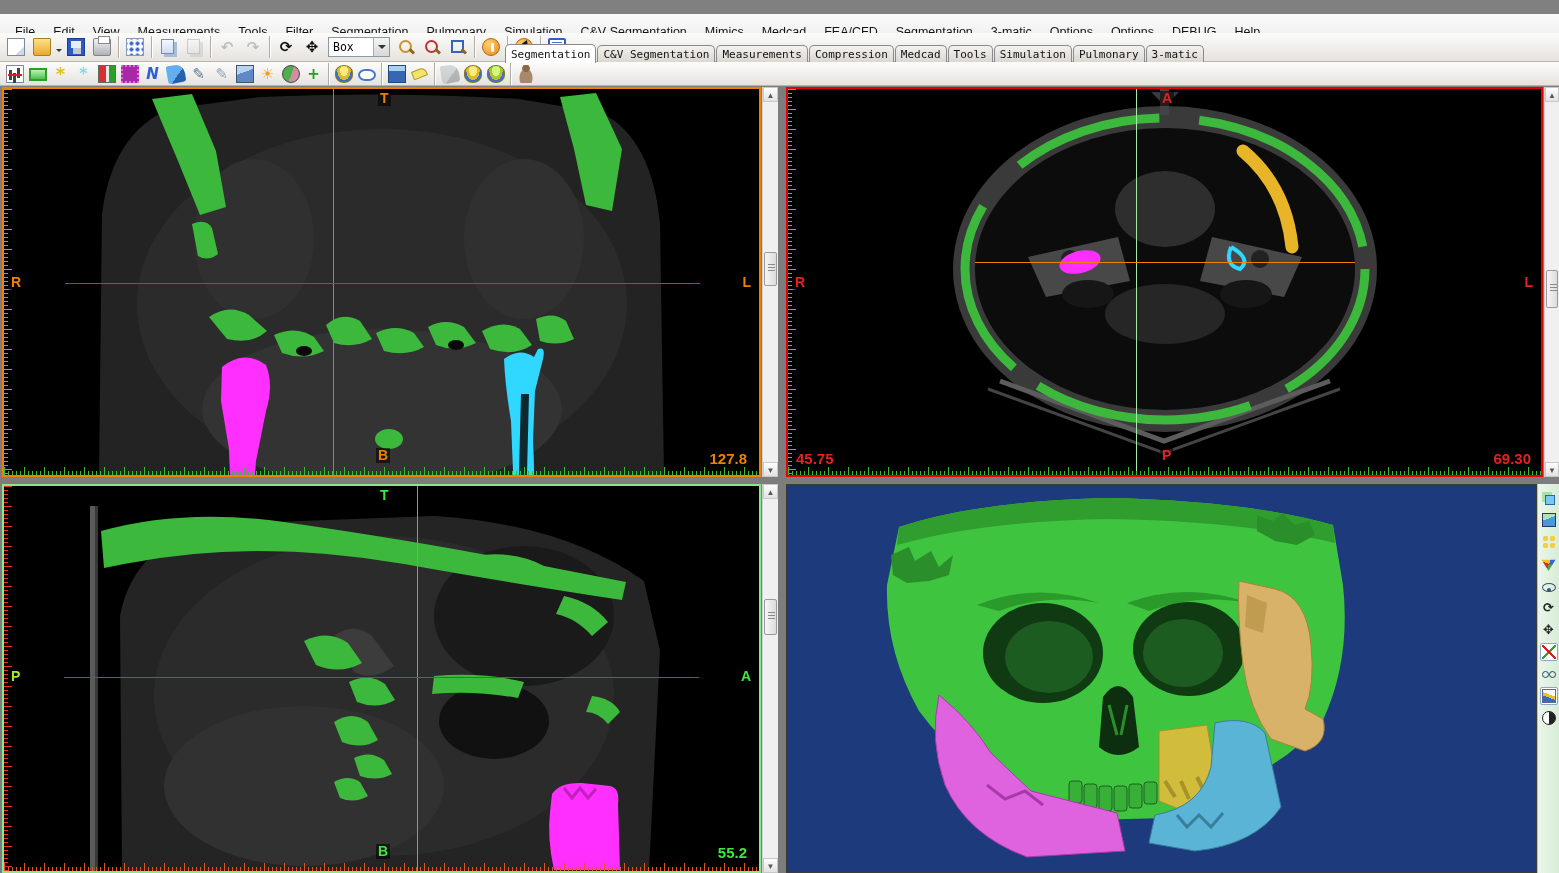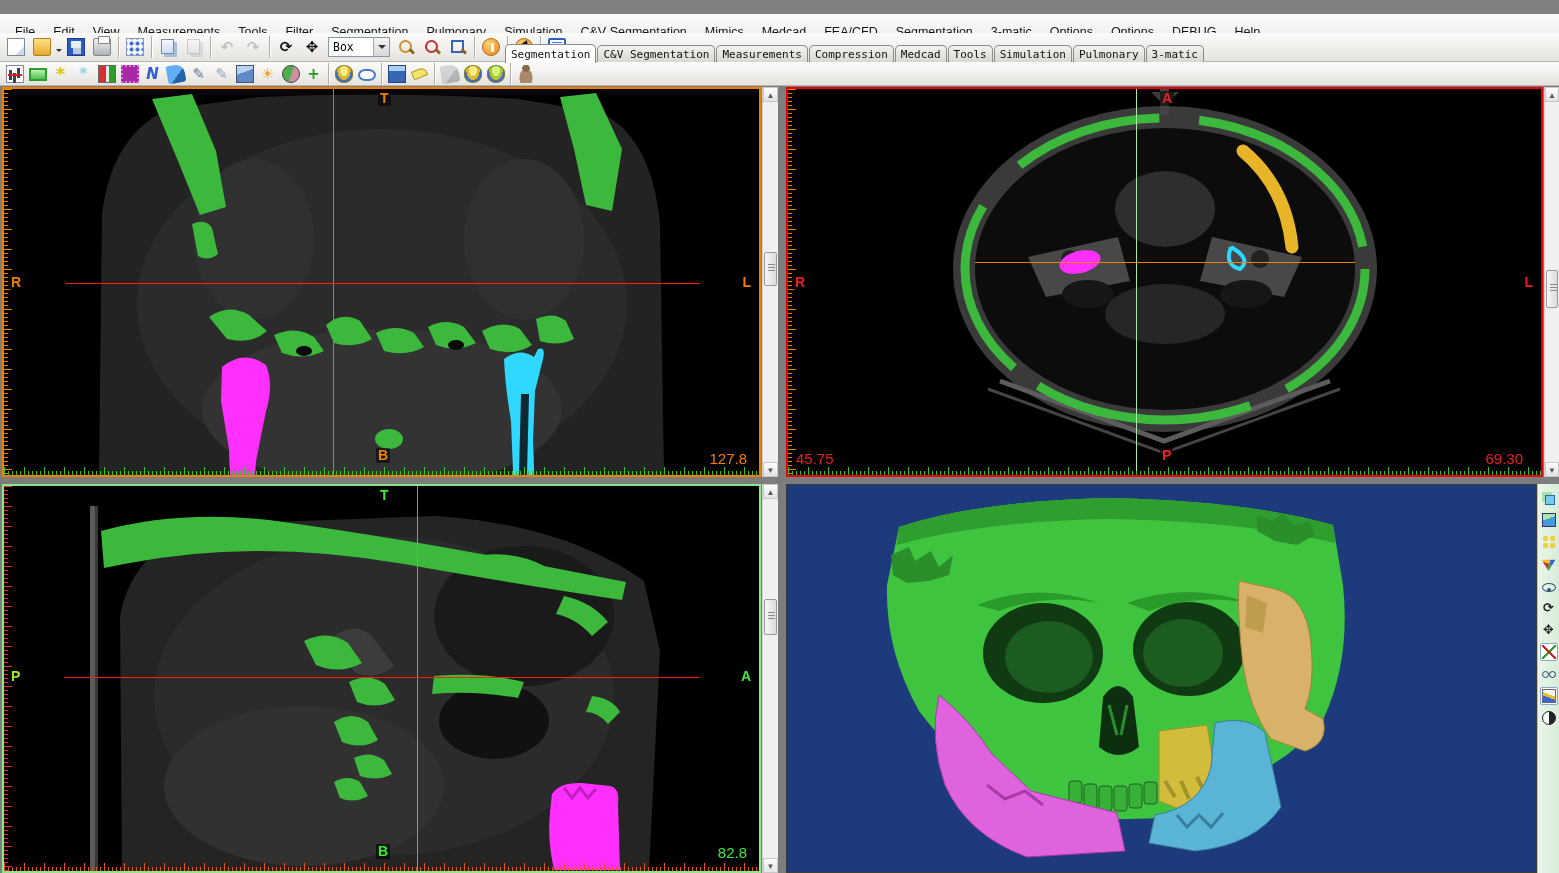--- a/index.html
+++ b/index.html
@@ -90,21 +90,21 @@
   .workspace { position:absolute; left:0; top:86px; width:1559px; height:787px; background:#7d7d7d; }
   .vp { position:absolute; background:#000; overflow:hidden; }
   .vp-coronal  { left:2px;   top:1px;   width:759px; height:390px; border:2px solid #f08000; }
   .vp-axial    { left:786px; top:1px;   width:757px; height:390px; border:2px solid #e80000; }
   .vp-sagittal { left:2px;   top:398px; width:759px; height:389px; border:2px solid #8ae88a; }
   .vp-3d       { left:786px; top:398px; width:751px; height:389px; border:1px solid #3c3c3c; background:#1c3a7c; }
   .vp svg { position:absolute; left:0; top:0; }
 
   .olabel { position:absolute; font-weight:bold; font-size:14px; z-index:6;
             background:rgba(0,0,0,.55); padding:0 2px; line-height:15px; }
-  .sliceval { position:absolute; font-weight:normal; font-size:15px; z-index:6; }
+  .sliceval { position:absolute; font-weight:bold; font-size:15px; z-index:6; }
 
   .ruler-v  { position:absolute; left:0; top:0; bottom:0; width:4px; z-index:5; }
   .ruler-v2 { position:absolute; left:0; top:0; bottom:0; width:8px; z-index:5; }
   .ruler-h  { position:absolute; left:0; right:0; bottom:0; height:4px; z-index:5; }
   .ruler-h2 { position:absolute; left:0; right:0; bottom:0; height:8px; z-index:5; }
   .xh { position:absolute; z-index:4; }
 
   
   .sb { position:absolute; width:16px; background:#f0f0f0; border-left:1px solid #d0d0d0; }
   .sb-arrow { position:absolute; left:0; width:100%; height:15px; text-align:center;
@@ -392,21 +392,21 @@
       <div class="ruler-v2" style="background:repeating-linear-gradient(to bottom,#f08000 0 1px,transparent 1px 20px)"></div>
       <div class="ruler-h" style="background:repeating-linear-gradient(to right,#30c030 0 1px,transparent 1px 4px)"></div>
       <div class="ruler-h2" style="background:repeating-linear-gradient(to right,#30c030 0 1px,transparent 1px 20px)"></div>
       <div class="xh" style="left:348px;top:0;width:1px;height:100%;background:#a8e8a8"></div>
       <div class="xh" style="left:187px;top:173px;width:380px;height:1px;background:#f08000"></div>
       <div class="olabel" style="left:372px;top:2px;color:#e82020">A</div>
       <div class="olabel" style="left:5px;top:186px;color:#e82020">R</div>
       <div class="olabel" style="right:6px;top:186px;color:#e82020">L</div>
       <div class="olabel" style="left:372px;bottom:12px;color:#e82020">P</div>
       <div class="sliceval" style="left:8px;bottom:8px;color:#e82020">45.75</div>
-      <div class="sliceval" style="right:18px;bottom:8px;color:#e82020">69.30</div>
+      <div class="sliceval" style="right:10px;bottom:8px;color:#e82020">69.30</div>
     </div>
 
     <div class="sb" style="left:1544px;top:1px;width:15px;height:390px">
       <div class="sb-arrow" style="top:0">▲</div>
       <div class="sb-thumb" style="top:183px;height:38px;width:12px"></div>
       <div class="sb-arrow" style="bottom:0">▼</div>
     </div>
 
     <div class="vp vp-sagittal">
       <svg width="755" height="385" viewBox="0 0 755 385">
@@ -436,21 +436,21 @@
       <div class="ruler-v" style="background:repeating-linear-gradient(to bottom,#e83020 0 1px,transparent 1px 4px)"></div>
       <div class="ruler-v2" style="background:repeating-linear-gradient(to bottom,#e83020 0 1px,transparent 1px 20px)"></div>
       <div class="ruler-h" style="background:repeating-linear-gradient(to right,#e85020 0 1px,transparent 1px 4px)"></div>
       <div class="ruler-h2" style="background:repeating-linear-gradient(to right,#e85020 0 1px,transparent 1px 20px)"></div>
       <div class="xh" style="left:413px;top:0;width:1px;height:100%;background:#f08000"></div>
       <div class="xh" style="left:60px;top:191px;width:635px;height:1px;background:#ff2000"></div>
       <div class="olabel" style="left:374px;top:2px;color:#3ce83c">T</div>
       <div class="olabel" style="left:5px;top:183px;color:#a8e830">P</div>
       <div class="olabel" style="right:6px;top:183px;color:#3ce83c">A</div>
       <div class="olabel" style="left:372px;bottom:12px;color:#3ce83c">B</div>
-      <div class="sliceval" style="right:12px;bottom:10px;color:#3ce83c">82.8</div>
+      <div class="sliceval" style="right:12px;bottom:10px;color:#3ce83c">55.2</div>
     </div>
 
     <div class="sb" style="left:762px;top:398px;height:389px">
       <div class="sb-arrow" style="top:0">▲</div>
       <div class="sb-thumb" style="top:115px;height:36px"></div>
       <div class="sb-arrow" style="bottom:0">▼</div>
     </div>
 
     <div class="vp vp-3d">
       <svg width="749" height="387" viewBox="0 0 749 387">

